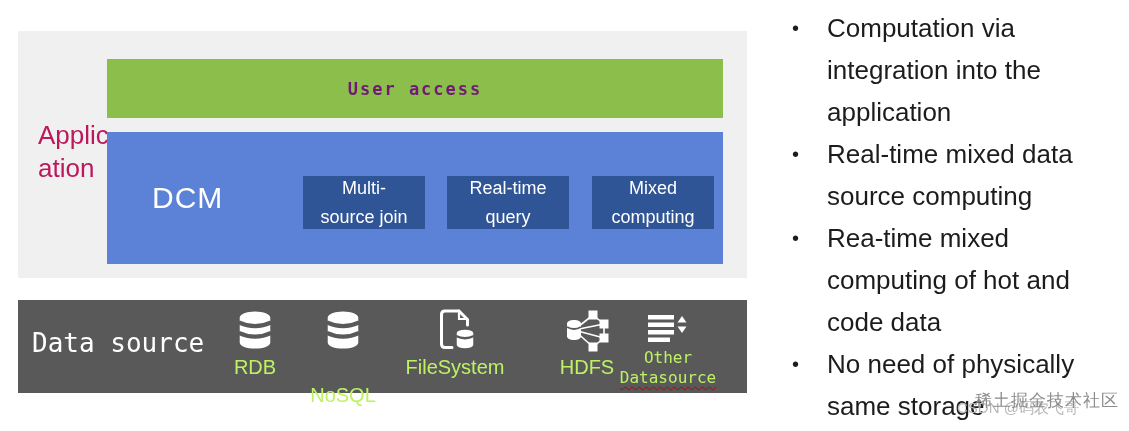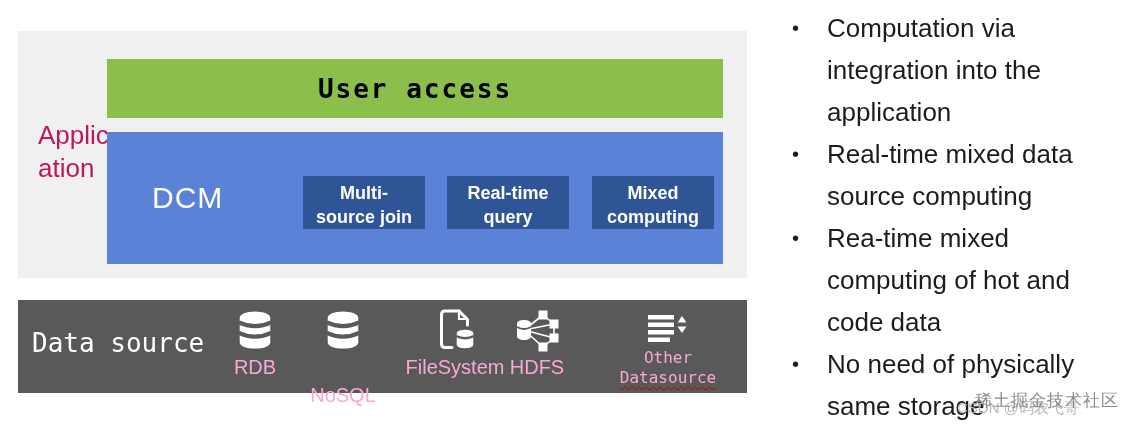--- a/index.html
+++ b/index.html
@@ -18,37 +18,37 @@
     position:absolute; left:20px; top:88px;
     font-size:26px; line-height:33px; color:#be185d;
   }
   .app-label span { display:block; }
 
   .user-access-bar {
     position:absolute; left:107px; top:59px; width:616px; height:59px;
     background:#8CBE4C; display:flex; align-items:center; justify-content:center;
   }
   .user-access-bar .bar-text {
-    color:#000000; font-family:"DejaVu Sans Mono", monospace;
-    font-size:26px; font-weight:700; letter-spacing:2px;
+    color:#701a75; font-family:"DejaVu Sans Mono", monospace;
+    font-size:17px; font-weight:700; letter-spacing:2px;
   }
 
   .dcm-box {
     position:absolute; left:107px; top:132px; width:616px; height:132px;
     background:#5B82D7;
   }
   .dcm-title {
     position:absolute; left:45px; top:49px;
     color:#ffffff; font-size:30px; font-weight:400; letter-spacing:1px;
   }
   .dcm-module {
     position:absolute; top:44px; width:122px; height:53px;
     background:#2F5597; color:#ffffff;
-    display:flex; flex-direction:column; align-items:center; justify-content:flex-end;
-    font-size:18px; line-height:24px; text-align:center;font-weight:bold;
+    display:flex; flex-direction:column; align-items:center; justify-content:space-between;
+    font-size:18px; line-height:24px; text-align:center;
   }
   .dcm-module.m0 { left:196px; }
   .dcm-module.m1 { left:340px; }
   .dcm-module.m2 { left:485px; }
 
   
   .ds-bar {
     position:absolute; left:18px; top:300px; width:729px; height:93px;
     background:#595959;
   }
@@ -56,26 +56,26 @@
     position:absolute; left:14px; top:28px;
     color:#ffffff; font-family:"DejaVu Sans Mono", monospace;
     font-size:26px; font-weight:400;
   }
   .ds-item {
     position:absolute; top:7px; display:flex; flex-direction:column;
     align-items:center; width:110px;
   }
   .ds-item .icon-wrap { height:46px; display:flex; align-items:center; justify-content:center; }
   .ds-item .ds-label {
-    margin-top:2px; color:#f9a8d4; font-size:20px; line-height:24px;
+    margin-top:2px; color:#bef264; font-size:20px; line-height:24px;
   }
   .ds-item.i-rdb        { left:182px; }
   .ds-item.i-nosql      { left:270px;gap:28px; }
   .ds-item.i-filesystem { left:382px; }
-  .ds-item.i-hdfs       { left:464px; }
+  .ds-item.i-hdfs       { left:514px; }
   .ds-item.i-other      { left:590px; width:120px; top:12px; }
   .ds-item.i-other .icon-wrap { height:32px; }
   .ds-item.i-other .ds-label {
     font-family:"DejaVu Sans Mono", monospace; font-size:16px; line-height:20px;
     text-align:center; margin-top:4px;
   }
   .ds-item.i-other .ds-label .squiggle {
     display:block;
     text-decoration-line:underline;
     text-decoration-style:wavy;

